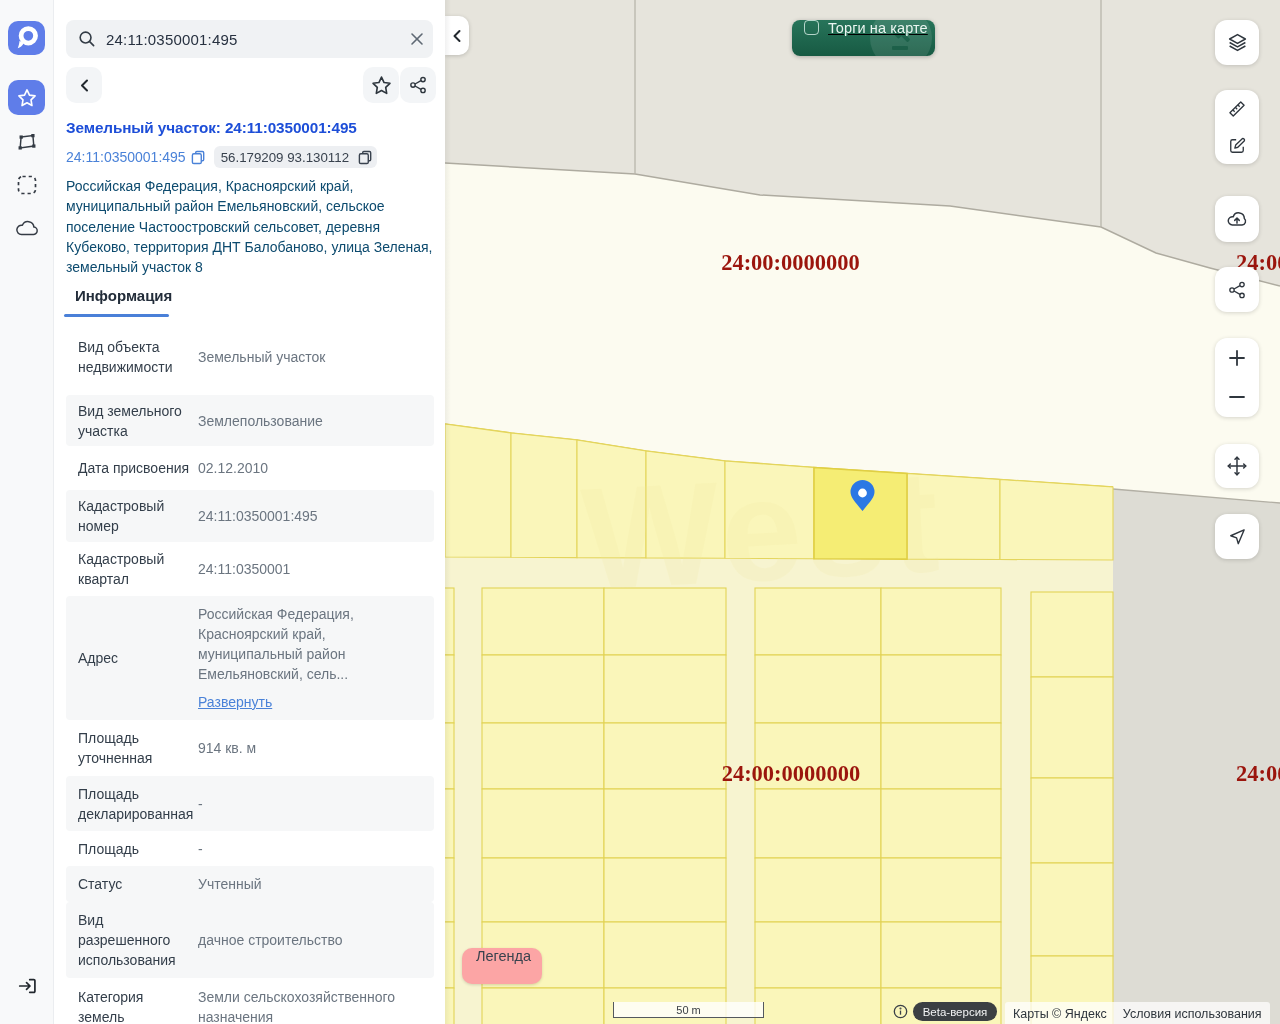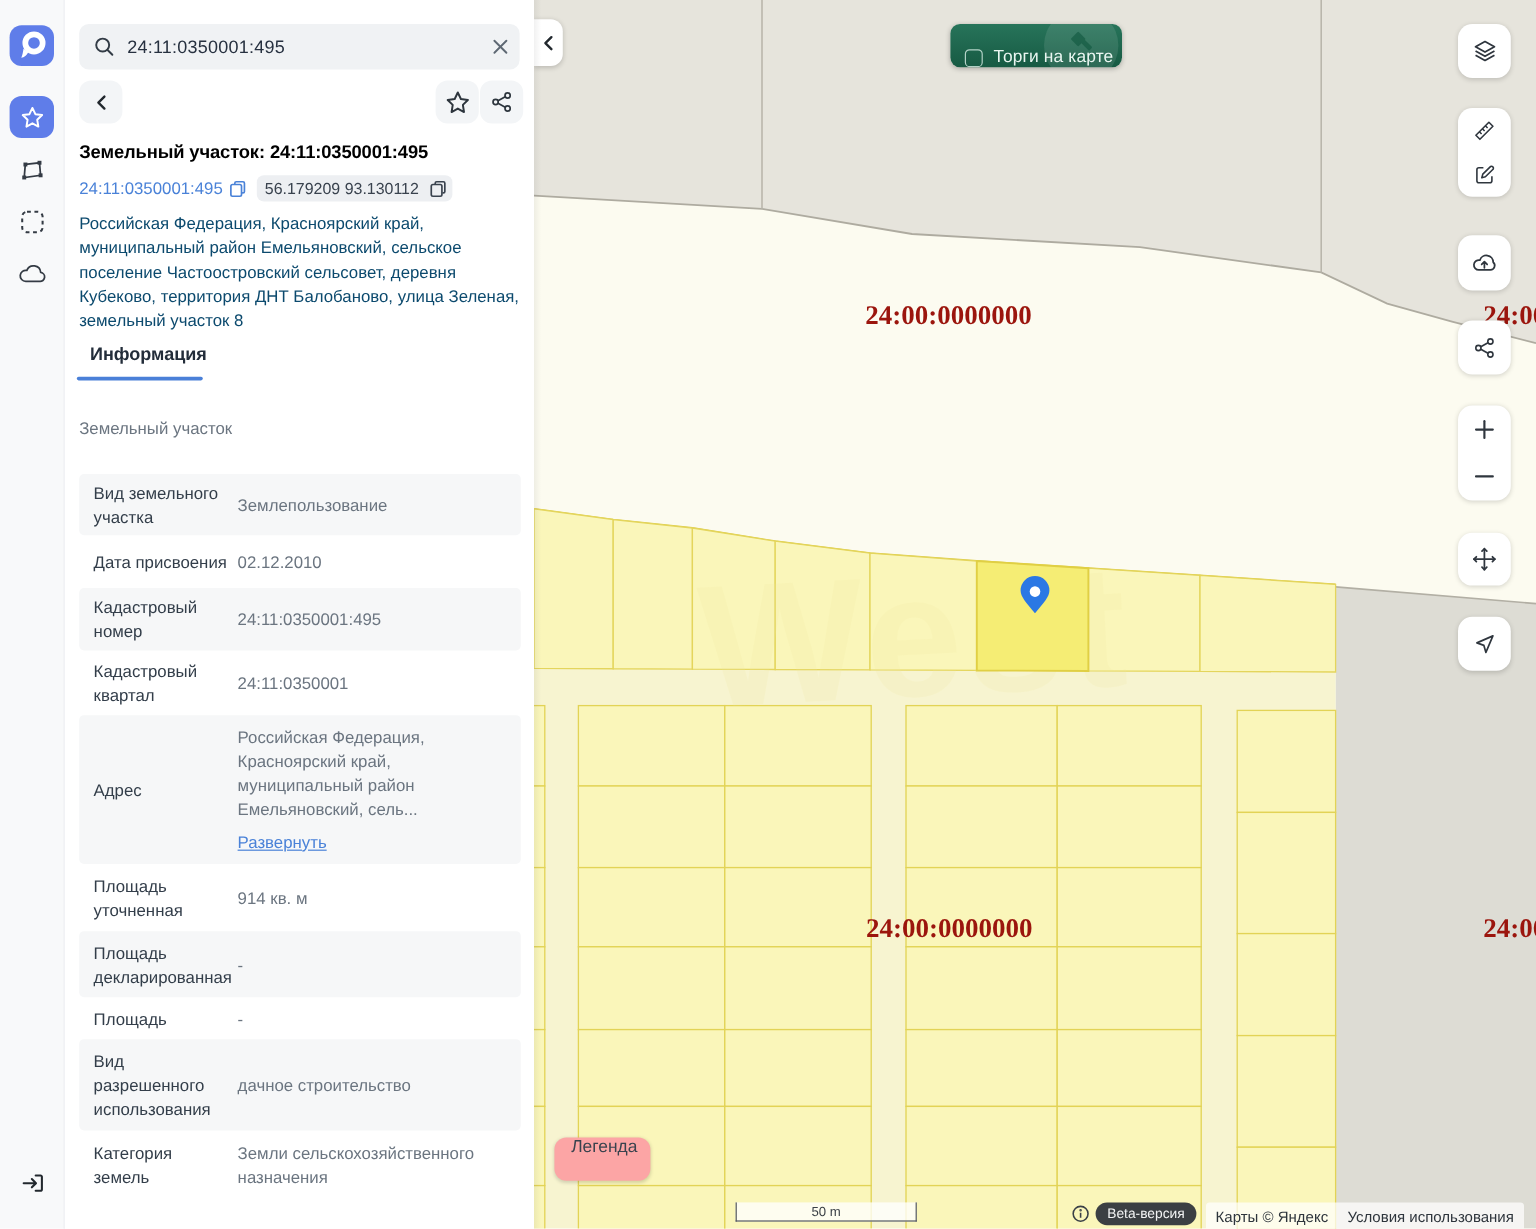--- a/index.html
+++ b/index.html
@@ -10,38 +10,38 @@
 
 #rail { position:absolute; left:0; top:0; width:54px; height:1024px; background:#f8f9fa; border-right:1px solid #ebedf0; }
 .railbtn { position:absolute; left:8px; width:37px; height:35px; border-radius:10px; display:flex; align-items:center; justify-content:center; }
 .bluebtn { background:#5f7de9; }
 
 
 #panel { position:absolute; left:54px; top:0; width:391px; height:1024px; background:#fff; }
 #search { position:absolute; left:12px; top:20px; width:367px; height:38px; background:#f0f2f4; border-radius:8px; display:flex; align-items:center; }
 #search .q { font-size:15px; color:#273140; letter-spacing:.2px; }
 .sqbtn { position:absolute; width:36px; height:36px; top:67px; border-radius:10px; background:#f3f5f7; display:flex; align-items:center; justify-content:center; }
-#title { position:absolute; left:12px; top:119px; font-size:15.3px; font-weight:bold; color:#000000; letter-spacing:-0.1px; white-space:nowrap;text-align:right; }
+#title { position:absolute; left:12px; top:119px; font-size:15.3px; font-weight:bold; color:#1d4ed8; letter-spacing:-0.1px; white-space:nowrap;text-align:right; }
 #chips { position:absolute; left:12px; top:146px; height:22px; display:flex; align-items:center; }
 #chip1 { display:flex; align-items:center; color:#4a82d8; font-size:14px; }
 #chip2 { display:flex; align-items:center; background:#edeff2; border-radius:6px; height:22px; padding:0 5px 0 7px; margin-left:9px; font-size:13.3px; color:#39424e; }
 #addr { position:absolute; left:12px; top:176px; width:375px; font-size:14px; line-height:20.3px; color:#0c4a6e; }
 #tabname { position:absolute; left:21px; top:287px; font-size:15px; font-weight:bold; color:#232d3a; }
 #tabline { position:absolute; left:10px; top:314px; width:105px; height:3px; background:#4a80d8; border-radius:2px; }
 #rows { position:absolute; left:12px; top:330px; width:368px; }
 .row { display:flex; align-items:center; width:368px; }
 .row.g { background:#f6f7f8; border-radius:4px; }
 .row .lab { width:132px; padding-left:12px; font-size:14px; line-height:20px; color:#333e4a; }
 .row .val { width:236px; padding-left:0px; font-size:14px; line-height:20px; color:#6b7580; }
 .lnk { color:#4a82d8; text-decoration:underline; }
 
 
 #map { position:absolute; left:445px; top:0; width:835px; height:1024px; background:#fcfbf0; overflow:hidden; }
 #collapse { position:absolute; left:0; top:16px; width:24px; height:39px; background:#fff; border-radius:0 10px 10px 0; box-shadow:0 1px 4px rgba(0,0,0,.18); display:flex; align-items:center; justify-content:center; }
-#torgi { position:absolute; left:347px; top:20px; width:143px; height:36px; border-radius:8px; background:linear-gradient(180deg,#27745a,#175a43); overflow:hidden; display:flex; align-items:flex-end; box-shadow:0 1px 4px rgba(0,0,0,.25); }
+#torgi { position:absolute; left:347px; top:20px; width:143px; height:36px; border-radius:8px; background:linear-gradient(180deg,#27745a,#175a43); overflow:hidden; display:flex; align-items:flex-start; box-shadow:0 1px 4px rgba(0,0,0,.25);text-decoration:underline; }
 #torgi .circ { position:absolute; left:78px; top:-13px; width:62px; height:62px; border-radius:50%; background:rgba(255,255,255,.10); }
 #torgi .cb { position:relative; margin-left:12px; width:15px; height:15px; border:1.5px solid rgba(230,248,242,.75); border-radius:4px; }
 #torgi .tx { position:relative; margin-left:9px; font-size:14.5px; color:#eaf6f1; letter-spacing:.1px; }
 .mapbtn { position:absolute; left:770px; width:44px; background:#fff; border-radius:12px; box-shadow:0 1px 4px rgba(0,0,0,.16); display:flex; flex-direction:column; align-items:center; justify-content:center; }
 #legend { position:absolute; left:17px; top:948px; width:80px; height:36px; background:#fca5a5; border-radius:10px; box-shadow:0 1px 3px rgba(0,0,0,.15); display:flex; align-items:flex-start; }
 #legend span { margin-left:14px; font-size:14.5px; color:#3a434e; }
 #scale { position:absolute; left:168px; top:1002px; width:151px; height:16px; background:rgba(255,255,255,.78); border-left:1.5px solid #54585d; border-right:1.5px solid #54585d; border-bottom:1.5px solid #54585d; text-align:center; }
 #scale span { font-size:11px; color:#3b4046; position:relative; top:-2.5px; }
 #attr { position:absolute; left:560px; top:1002px; height:19px; background:rgba(255,255,255,.72); border-radius:3px; display:flex; align-items:center; padding:12px 8px; font-size:12.5px; color:#2e353c; }
 #beta { position:absolute; left:468px; top:1002px; width:84px; height:19px; background:#3b3f43; border-radius:10px; color:#f2f3f4; font-size:11.5px; display:flex; align-items:center; justify-content:center; }
@@ -315,20 +315,21 @@
           <rect x="1.5" y="4" width="9.5" height="10.5" rx="1.5"></rect>
           <path d="M5 4 V2.8 a1.3 1.3 0 0 1 1.3-1.3 h6 a1.3 1.3 0 0 1 1.3 1.3 v7.4 a1.3 1.3 0 0 1 -1.3 1.3 H11.5"></path>
         </svg>
     </div>
   </div>
   <div id="addr">Российская Федерация, Красноярский край,<br>муниципальный район Емельяновский, сельское<br>поселение Частоостровский сельсовет, деревня<br>Кубеково, территория ДНТ Балобаново, улица Зеленая,<br>земельный участок 8</div>
   <div id="tabname">Информация</div>
   <div id="tabline"></div>
   <div id="rows">
     <div class="row" style="height:54px;">
+        <div class="lab">Вид объекта<br>недвижимости</div>
         <div class="val">Земельный участок</div>
       </div>
     <div class="row g" style="height:51px;margin-top:11px;">
         <div class="lab">Вид земельного<br>участка</div>
         <div class="val">Землепользование</div>
       </div>
     <div class="row" style="height:44px;">
         <div class="lab">Дата присвоения</div>
         <div class="val">02.12.2010</div>
       </div>
@@ -349,20 +350,24 @@
         <div class="val">914 кв. м</div>
       </div>
     <div class="row g" style="height:55px;">
         <div class="lab">Площадь<br>декларированная</div>
         <div class="val">-</div>
       </div>
     <div class="row" style="height:35px;">
         <div class="lab">Площадь</div>
         <div class="val">-</div>
       </div>
+    <div class="row g" style="height:36px;">
+        <div class="lab">Статус</div>
+        <div class="val">Учтенный</div>
+      </div>
     <div class="row g" style="height:76px;">
         <div class="lab">Вид<br>разрешенного<br>использования</div>
         <div class="val">дачное строительство</div>
       </div>
     <div class="row" style="height:57px;">
         <div class="lab">Категория<br>земель</div>
         <div class="val">Земли сельскохозяйственного<br>назначения</div>
       </div>
   </div>
 </div>

